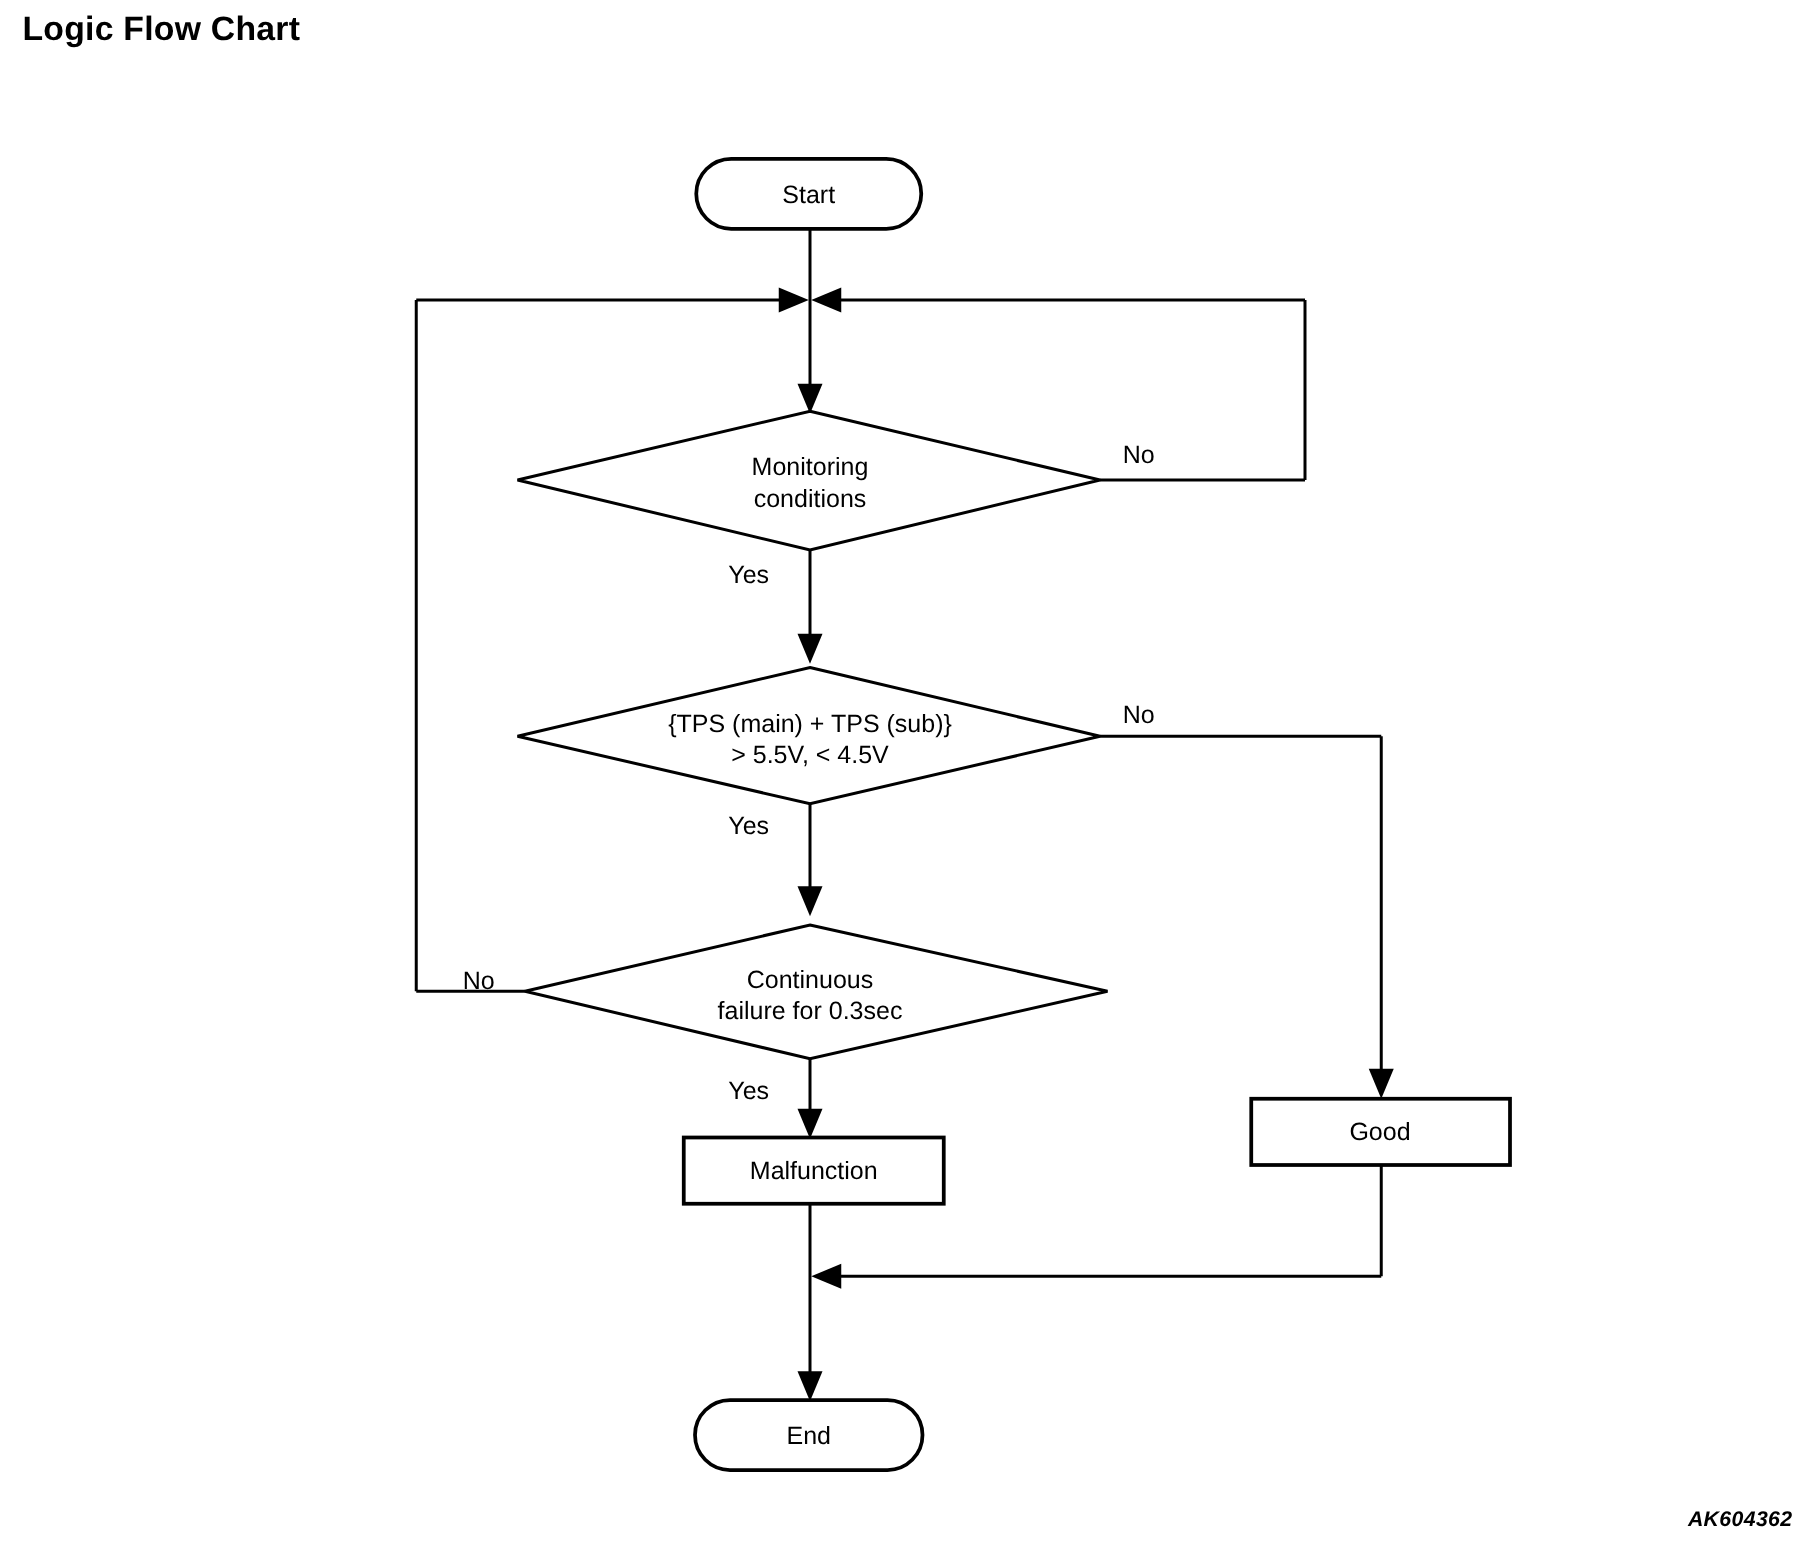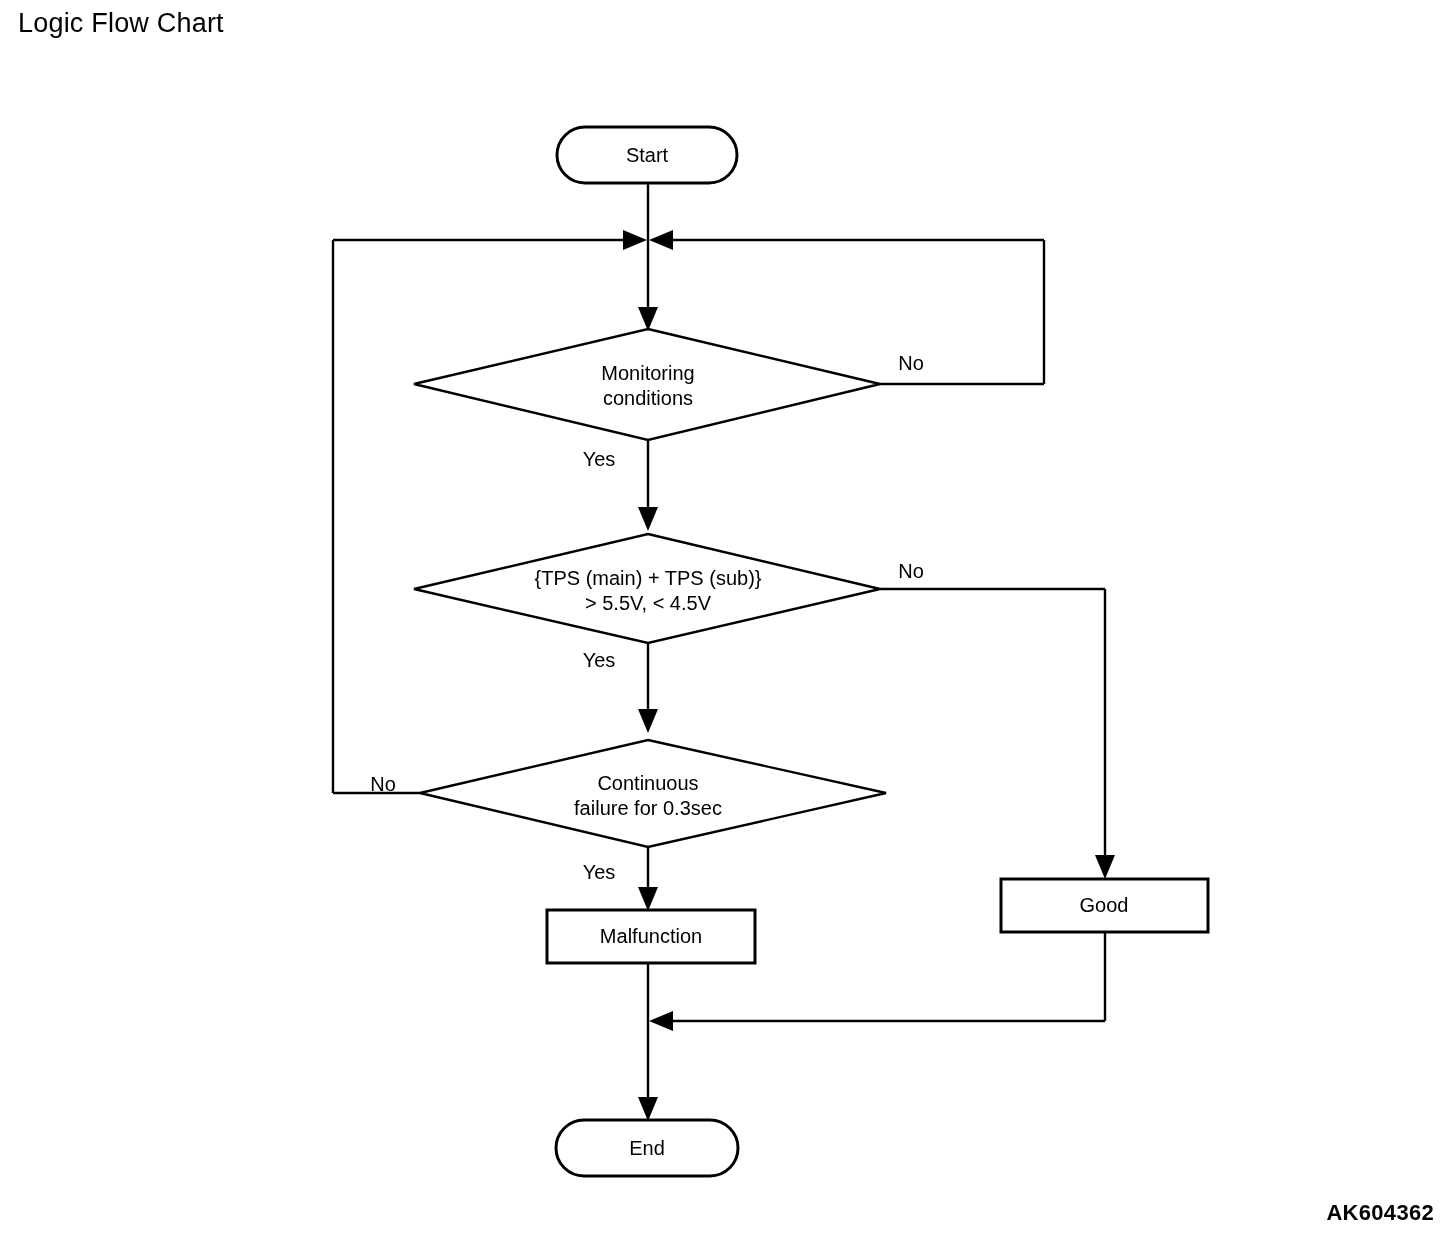--- a/index.html
+++ b/index.html
@@ -13,31 +13,32 @@
     font-family: "Liberation Sans", sans-serif;
     color: #000000;
     position: relative;
     overflow: hidden;
   }
   #page-title {
     position: absolute;
     left: 18px;
     top: 8px;
     font-size: 27px;
-    font-weight: normal;
+    font-weight: bold;
     letter-spacing: 0.2px;
     white-space: nowrap;
   }
   #figure-code {
     position: absolute;
     right: 22px;
     bottom: 14px;
-    font-size: 22px;
+    font-size: 17px;
     font-weight: bold;
     letter-spacing: 0.3px;
+    font-style: italic;
   }
   #flow-svg {
     position: absolute;
     left: 0;
     top: 0;
     width: 1456px;
     height: 1240px;
   }
   .node-shape {
     fill: #ffffff;

